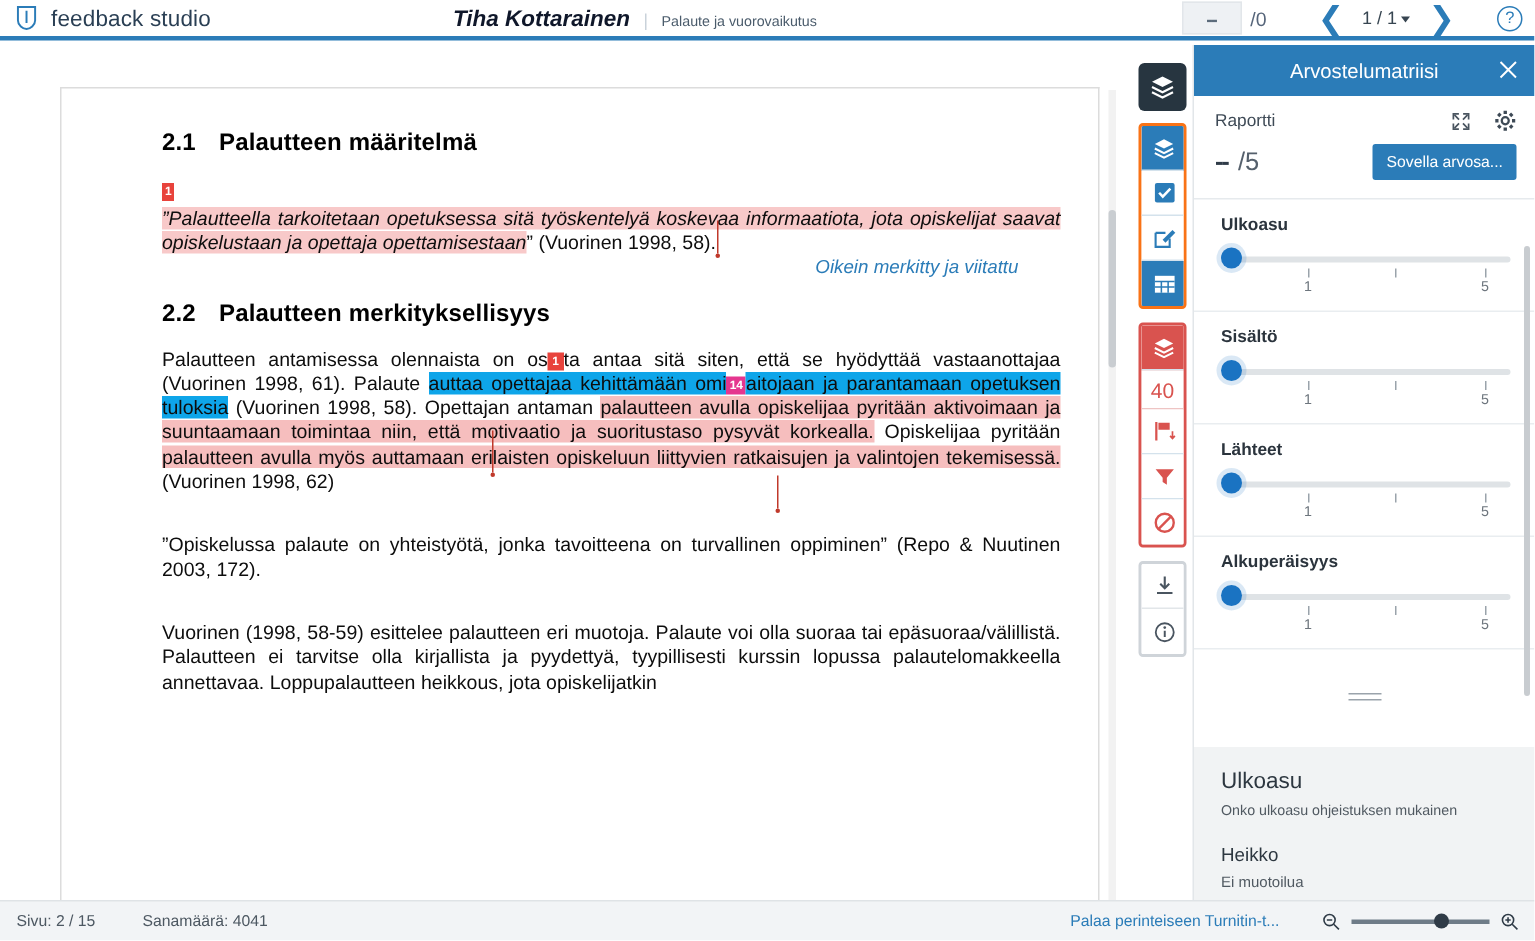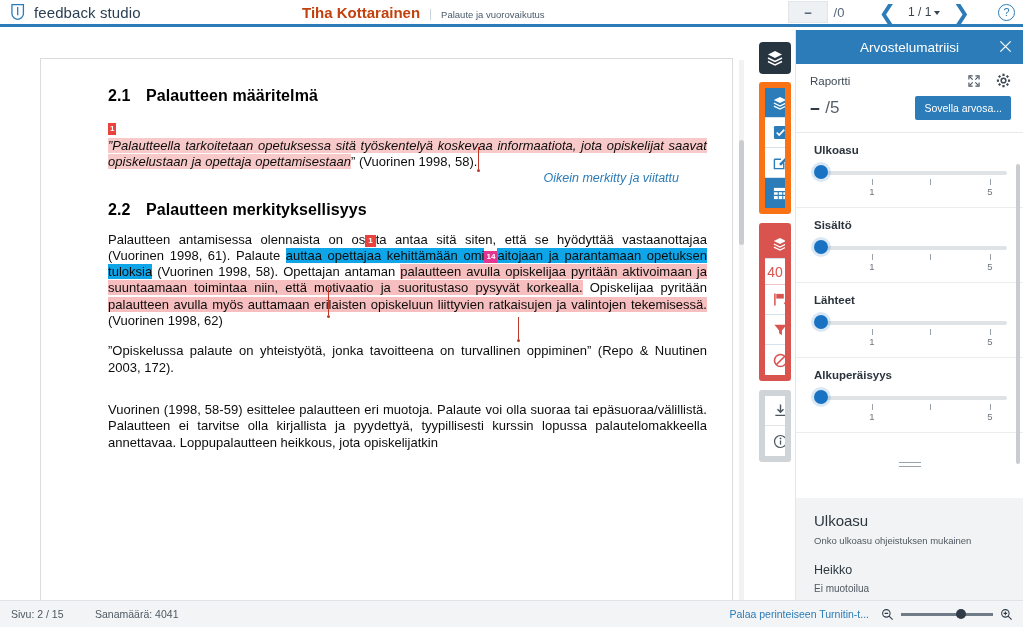--- a/index.html
+++ b/index.html
@@ -15,21 +15,21 @@
   .header {
     position: absolute; top: 0; left: 0; width: 1023px; height: 27px;
     background: #ffffff; display: flex; align-items: center;
     border-bottom: 3px solid #2b7cb8;
   }
   .brand { display: flex; align-items: center; gap: 7px; padding-left: 10px; width: 280px; }
   .brand-logo { width: 17px; height: 18px; flex: none; }
   .brand-text { font-size: 15px; color: #2a3f54; letter-spacing: .1px; }
 
   .title-block { display: flex; align-items: baseline; gap: 10px; margin-left: 22px; }
-  .doc-title { font-size: 15px; font-weight: bold; color: #c2410c; white-space: nowrap; }
+  .doc-title { font-size: 15px; font-weight: bold; color: #0f172a; white-space: nowrap; font-style: italic; }
   .doc-sub { font-size: 9.5px; color: #4a5b6b; border-left: 1px solid #c9d2da; padding-left: 10px; white-space: nowrap; }
 
   .header-right { margin-left: auto; display: flex; align-items: center; gap: 0; padding-right: 8px; }
   .grade-box {
     width: 40px; height: 22px; background: #eef1f4; border: 1px solid #e2e6ea;
     display: flex; align-items: center; justify-content: center;
     font-size: 13px; color: #5b6b7b; font-weight: bold; letter-spacing: -1px;
   }
   .grade-total { font-size: 13px; color: #56657a; margin-left: 6px; margin-right: 22px; }
   .navbtn { color: #2b7cb8; font-size: 21px; line-height: 1; padding: 0 12px; font-weight: 300; cursor: pointer; }
@@ -87,21 +87,21 @@
   }
   .doc-scroll-thumb { position: absolute; top: 80px; left: 0; width: 5px; height: 105px;
     background: #c9cdd1; border-radius: 3px; }
 
   
   .toolbar { position: absolute; left: 759px; top: 42px; width: 32px; }
   .tb-top {
     width: 32px; height: 32px; background: #273540; border-radius: 4px;
     display: flex; align-items: center; justify-content: center; margin-bottom: 8px; cursor: pointer;
   }
-  .tb-group { border: 6px solid #f97316; border-radius: 3px; overflow: hidden; margin-bottom: 9px; }
+  .tb-group { border: 2px solid #f97316; border-radius: 3px; overflow: hidden; margin-bottom: 9px; }
   .tb-group.red { border-color: #d9534f; }
   .tb-group.gray { border-color: #cfd4d9; }
   .tb-btn {
     width: 30px; height: 30px; background: #fff;
     display: flex; align-items: center; justify-content: center; cursor: pointer;
     border-bottom: 1px solid #d4e2ec;
   }
   .tb-btn:last-child { border-bottom: none; }
   .tb-btn.fill-blue { background: #2b7cb8; }
   .tb-btn.fill-red  { background: #d9534f; }
@@ -158,21 +158,21 @@
   .panel-scroll .thumb { position: absolute; top: 90px; width: 4px; height: 300px; background: #c8ccd0; border-radius: 2px; }
 
   
   .footer {
     position: absolute; bottom: 0; left: 0; width: 1023px; height: 27px;
     background: #f2f4f6; border-top: 1px solid #dfe3e6;
     display: flex; align-items: center; font-size: 10.5px; color: #4d5862;
   }
   .footer .pg { padding-left: 11px; width: 95px; }
   .footer .wc { }
-  .footer-right { margin-left: auto; display: flex; align-items: center; padding-right: 10px; gap: 12px; }
+  .footer-right { margin-left: auto; display: flex; align-items: center; padding-right: 10px; gap: 28px; }
   .legacy-link { color: #2b7cb8; font-size: 10.5px; cursor: pointer; }
   .zoom-row { display: flex; align-items: center; gap: 7px; }
   .zoom-track { position: relative; width: 92px; height: 3px; background: #6f7c88; }
   .zoom-knob { position: absolute; left: 55px; top: -3.5px; width: 10px; height: 10px; border-radius: 50%; background: #2f3b47; }
 </style>
 </head>
 <body>
 
 <div id="app">
 
@@ -221,21 +221,21 @@
         <div class="annot-note">Oikein merkitty ja viitattu</div>
 
         <h3 class="sec">
           <span class="num">2.2</span><span>Palautteen merkityksellisyys</span>
         </h3>
 
         <p class="body">
           <span>Palautteen antamisessa olennaista on os</span><span class="mark-badge block">1</span><span>ta antaa sitä siten, että se hyödyttää vastaanottajaa (Vuorinen 1998, 61). Palaute </span><span class="hl-a">auttaa opettajaa kehittämään omi</span><span class="mark-badge pink">14</span><span class="hl-a">aitojaan ja parantamaan opetuksen tuloksia</span><span> (Vuorinen 1998, 58). Opettajan antaman </span><span class="hl-b">palautteen avulla opiskelijaa pyritään aktivoimaan ja suuntaamaan toimintaa niin, että motivaatio ja suoritustaso pysyvät korkealla.</span><span> Opiskelijaa pyritään </span><span class="hl-b">palautteen avulla myös auttamaan erilaisten opiskeluun liittyvien ratkaisujen ja valintojen tekemisessä.</span><span> (Vuorinen 1998, 62)</span>
         </p>
 
-        <p class="body" style="margin-top:14px;margin-bottom:26px;">”Opiskelussa palaute on yhteistyötä, jonka tavoitteena on turvallinen oppiminen” (Repo &amp; Nuutinen 2003, 172).</p>
+        <p class="body" style="margin-top:26px;margin-bottom:26px;">”Opiskelussa palaute on yhteistyötä, jonka tavoitteena on turvallinen oppiminen” (Repo &amp; Nuutinen 2003, 172).</p>
 
 
         <p class="body" style="margin-top:14px;">Vuorinen (1998, 58-59) esittelee palautteen eri muotoja. Palaute voi olla suoraa tai epäsuoraa/välillistä. Palautteen ei tarvitse olla kirjallista ja pyydettyä, tyypillisesti kurssin lopussa palautelomakkeella annettavaa. Loppupalautteen heikkous, jota opiskelijatkin</p>
       </div>
 
       <div class="anchor-line" style="left:437px;top:88px;height:22px;"></div>
       <div class="anchor-dot" style="left:436px;top:110px;"></div>
       <div class="anchor-line" style="left:287px;top:228px;height:28px;"></div>
       <div class="anchor-dot" style="left:286px;top:256px;"></div>
       <div class="anchor-line" style="left:477px;top:258px;height:22px;"></div>

